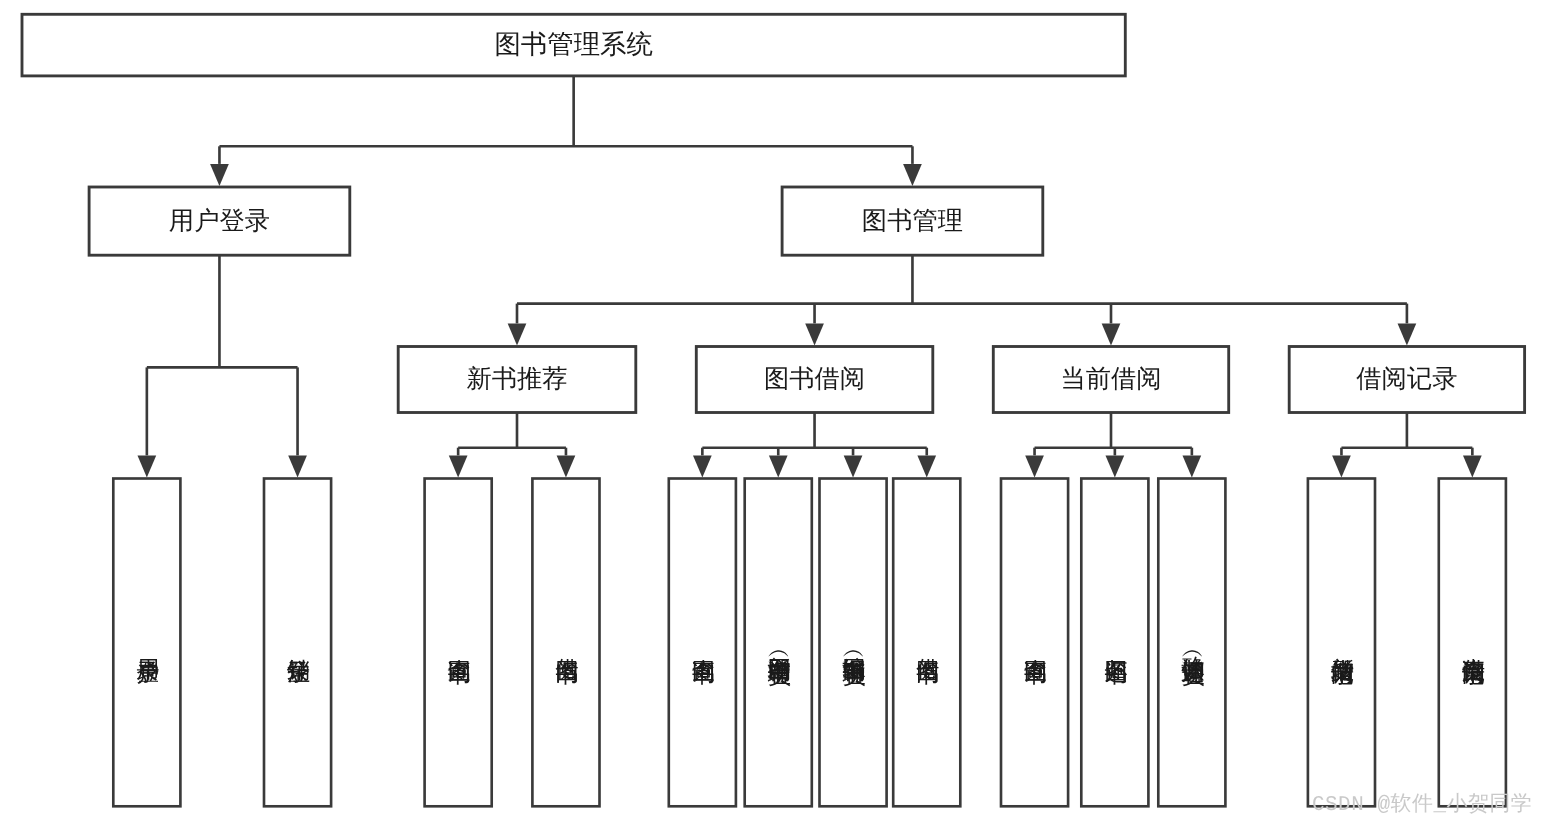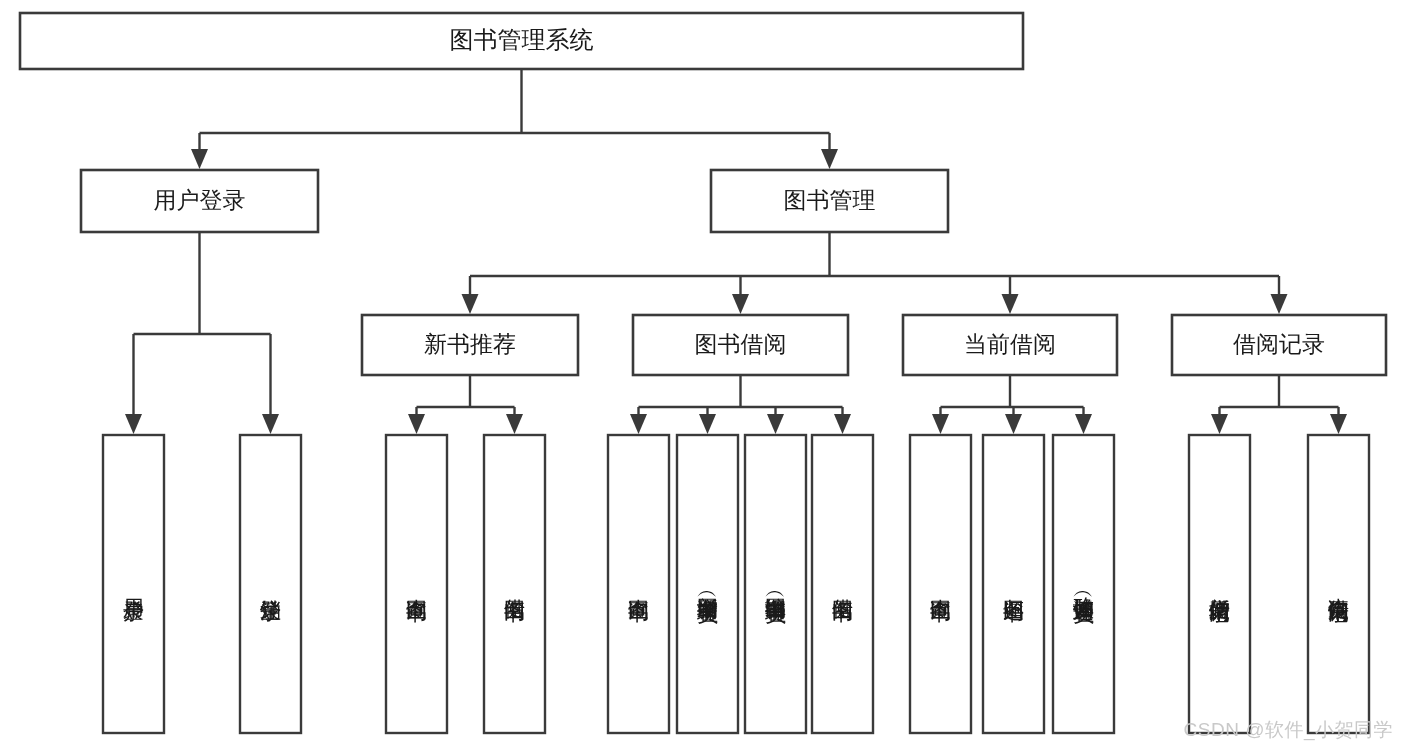--- a/index.html
+++ b/index.html
@@ -74,21 +74,21 @@
     writing-mode: vertical-rl;
     text-orientation: upright;
     white-space: nowrap;
     letter-spacing: 1px;
     text-align: center;
   }
   .watermark {
     position: absolute;
     right: 12px;
     bottom: 4px;
-    font-family: Liberation Sans, sans-serif;
+    font-family: Liberation Mono, monospace;
     font-size: 19px;
     color: #c9c9c9;
     letter-spacing: 0.5px;
     white-space: nowrap;
     user-select: none;
   }
 </style>
 </head>
 <body>
 

